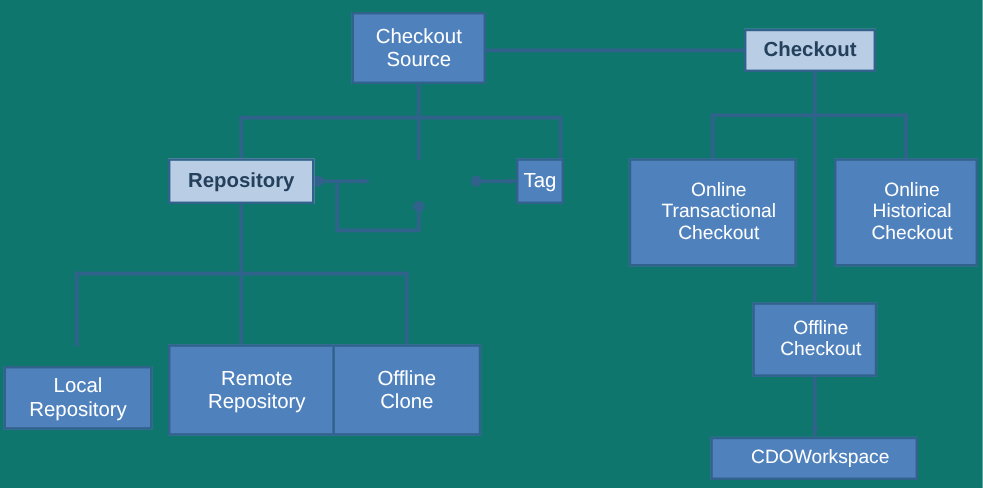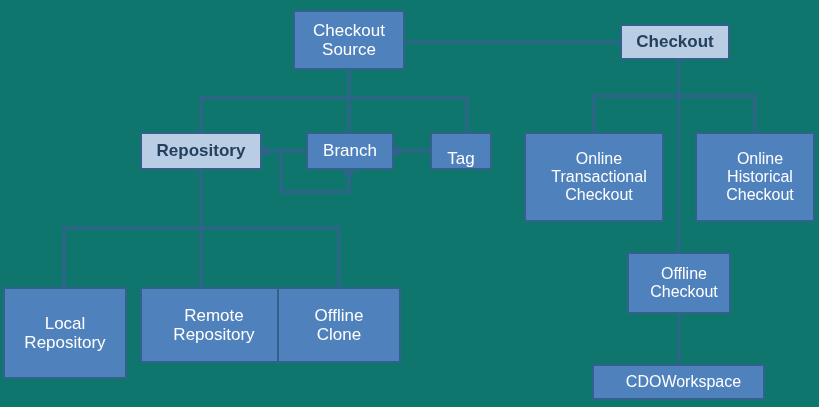--- a/index.html
+++ b/index.html
@@ -114,29 +114,26 @@
   </div>
 
   <div class="node fill-light fs-17" style="left:620px; top:24px; width:110px; height:36px;">
     <span class="label">Checkout</span>
   </div>
 
   <div class="node fill-light fs-17" style="left:140px; top:132px; width:122px; height:38px;">
     <span class="label">Repository</span>
   </div>
 
-  <div class="node fill-dark fs-17" style="left:306px; top:132px; width:88px; height:38px;">
-    <span class="label">Branch</span>
-  </div>
 
-  <div class="node fill-dark fs-17" style="left:430px; top:132px; width:62px; height:38px;align-items:flex-end;">
+  <div class="node fill-dark fs-17" style="left:430px; top:132px; width:40px; height:38px;">
     <span class="label">Tag</span>
   </div>
 
-  <div class="node fill-dark fs-17" style="left:3px; top:287px; width:124px; height:92px;">
+  <div class="node fill-dark fs-17" style="left:3px; top:305px; width:124px; height:53px;">
     <span class="label">Local
 Repository</span>
   </div>
 
   <div class="node fill-dark fs-17" style="left:140px; top:287px; width:148px; height:76px;">
     <span class="label">Remote
 Repository</span>
   </div>
 
   <div class="node fill-dark fs-17" style="left:277px; top:287px; width:124px; height:76px;">

